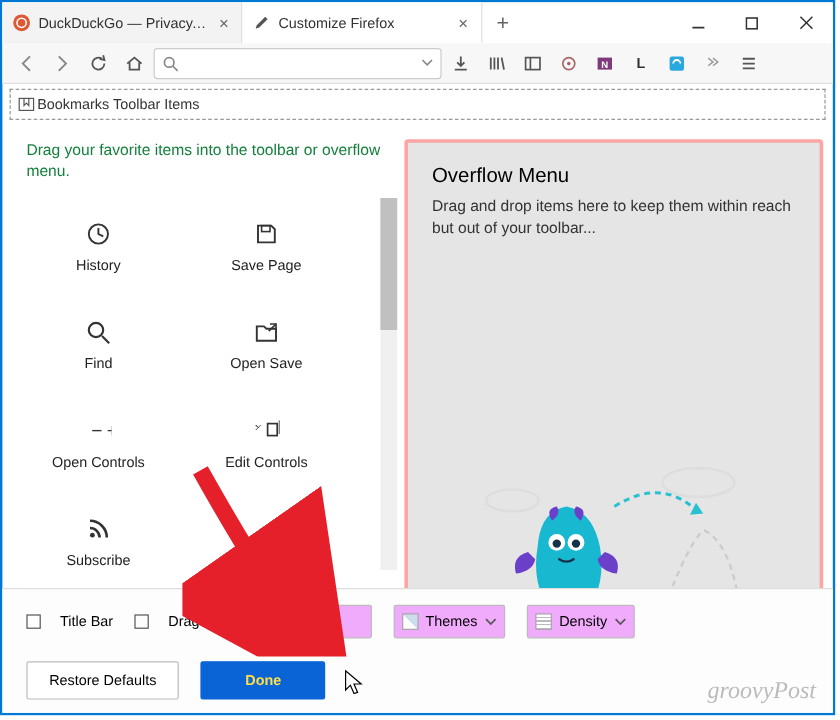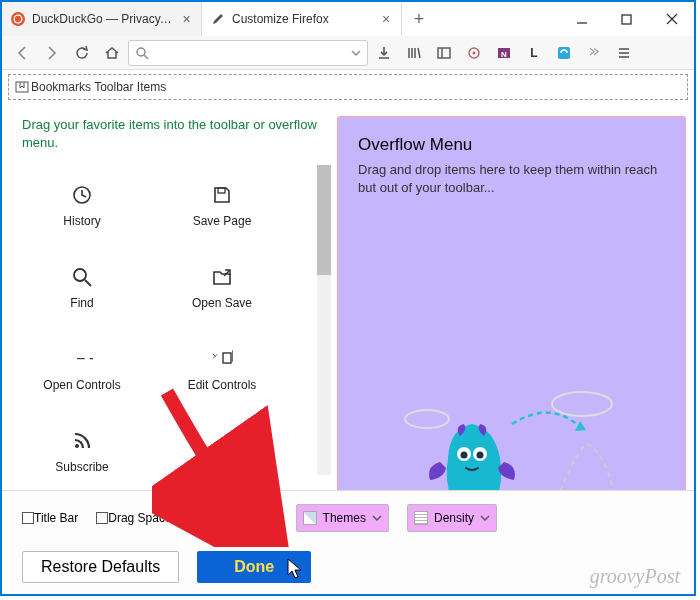--- a/index.html
+++ b/index.html
@@ -27,33 +27,33 @@
   .main { display:flex; padding:16px 8px 0 20px; gap:10px; height:390px;}
   .leftcol { width:305px; }
   .instr { font-size:13px; color:#15803d; line-height:1.35; margin-bottom:14px;}
   .gridwrap { position:relative; height:320px; }
   .grid { display:grid; grid-template-columns:repeat(2,120px); grid-auto-rows:82px; gap:0 20px;}
   .cell { display:flex; flex-direction:column; align-items:center; justify-content:center; font-size:12px; color:#222; gap:8px;}
   .cell .ic { width:22px; height:22px; display:flex; align-items:center; justify-content:center; color:#333; font-size:20px;}
   .scrollbar { position:absolute; right:-4px; top:0; width:14px; height:310px; background:#f0f0f0;}
   .thumb { width:14px; height:110px; background:#c0c0c0;}
   .rightcol { flex:1; }
-  .panel { border:1px solid #fca5a5; border-radius:3px; padding:18px 20px 10px 20px; height:414px; position:relative; background:#c4b5fd;}
+  .panel { border:3px solid #fca5a5; border-radius:3px; padding:18px 20px 10px 20px; height:414px; position:relative; background:#e5e5e5;}
   .panel h3 { margin:0 0 6px 0; font-size:17px; font-weight:400; }
   .panel p { margin:0; font-size:13px; color:#333; line-height:1.4;}
   .illus { position:absolute; left:0; right:0; bottom:10px; display:flex; align-items:center; justify-content:center; }
   
   .bottombar { position:absolute; left:0; right:0; bottom:0; height:104px; border-top:1px solid #ddd; background:#fdfdfd; padding:12px 20px;}
   .row1 { display:flex; align-items:center; gap:18px; height:30px;}
-  .chk { display:flex; align-items:center; font-size:12px; gap:0;}
+  .chk { display:flex; align-items:center; font-size:12px; gap:16px;}
   .chk .box { width:12px; height:12px; border:1px solid #555; }
   .dd { height:28px; border:1px solid #bbb; border-radius:2px; background:#f0abfc; display:flex; align-items:center; padding:0 6px; font-size:12px; gap:6px;}
   .dd .swatch{width:14px;height:14px;border:1px solid #aaa; background:linear-gradient(45deg,#fff 50%,#cde 50%);}
   .row2 { display:flex; align-items:center; gap:18px; margin-top:18px;}
-  .btn { height:32px; padding:0 18px; border:1px solid #bbb; border-radius:2px; background:#fff; font-size:16px; display:flex; align-items:center;}
+  .btn { height:32px; padding:0 18px; border:1px solid #bbb; border-radius:2px; background:#fff; font-size:12px; display:flex; align-items:center;}
   .btn.primary { background:#0a64d6; color:#fde047; border-color:#0a64d6; font-weight:600; padding:10px 36px;}
   
   .arrow { position:absolute; pointer-events:none; }
   .watermark { position:absolute; right:14px; bottom:6px; font-family:Georgia, serif; font-style:italic; color:#bbb; font-size:20px;}
   .cursor { position:absolute; width:16px; height:22px; }
 </style>
 </head>
 <body>
 
 <div class="window">

